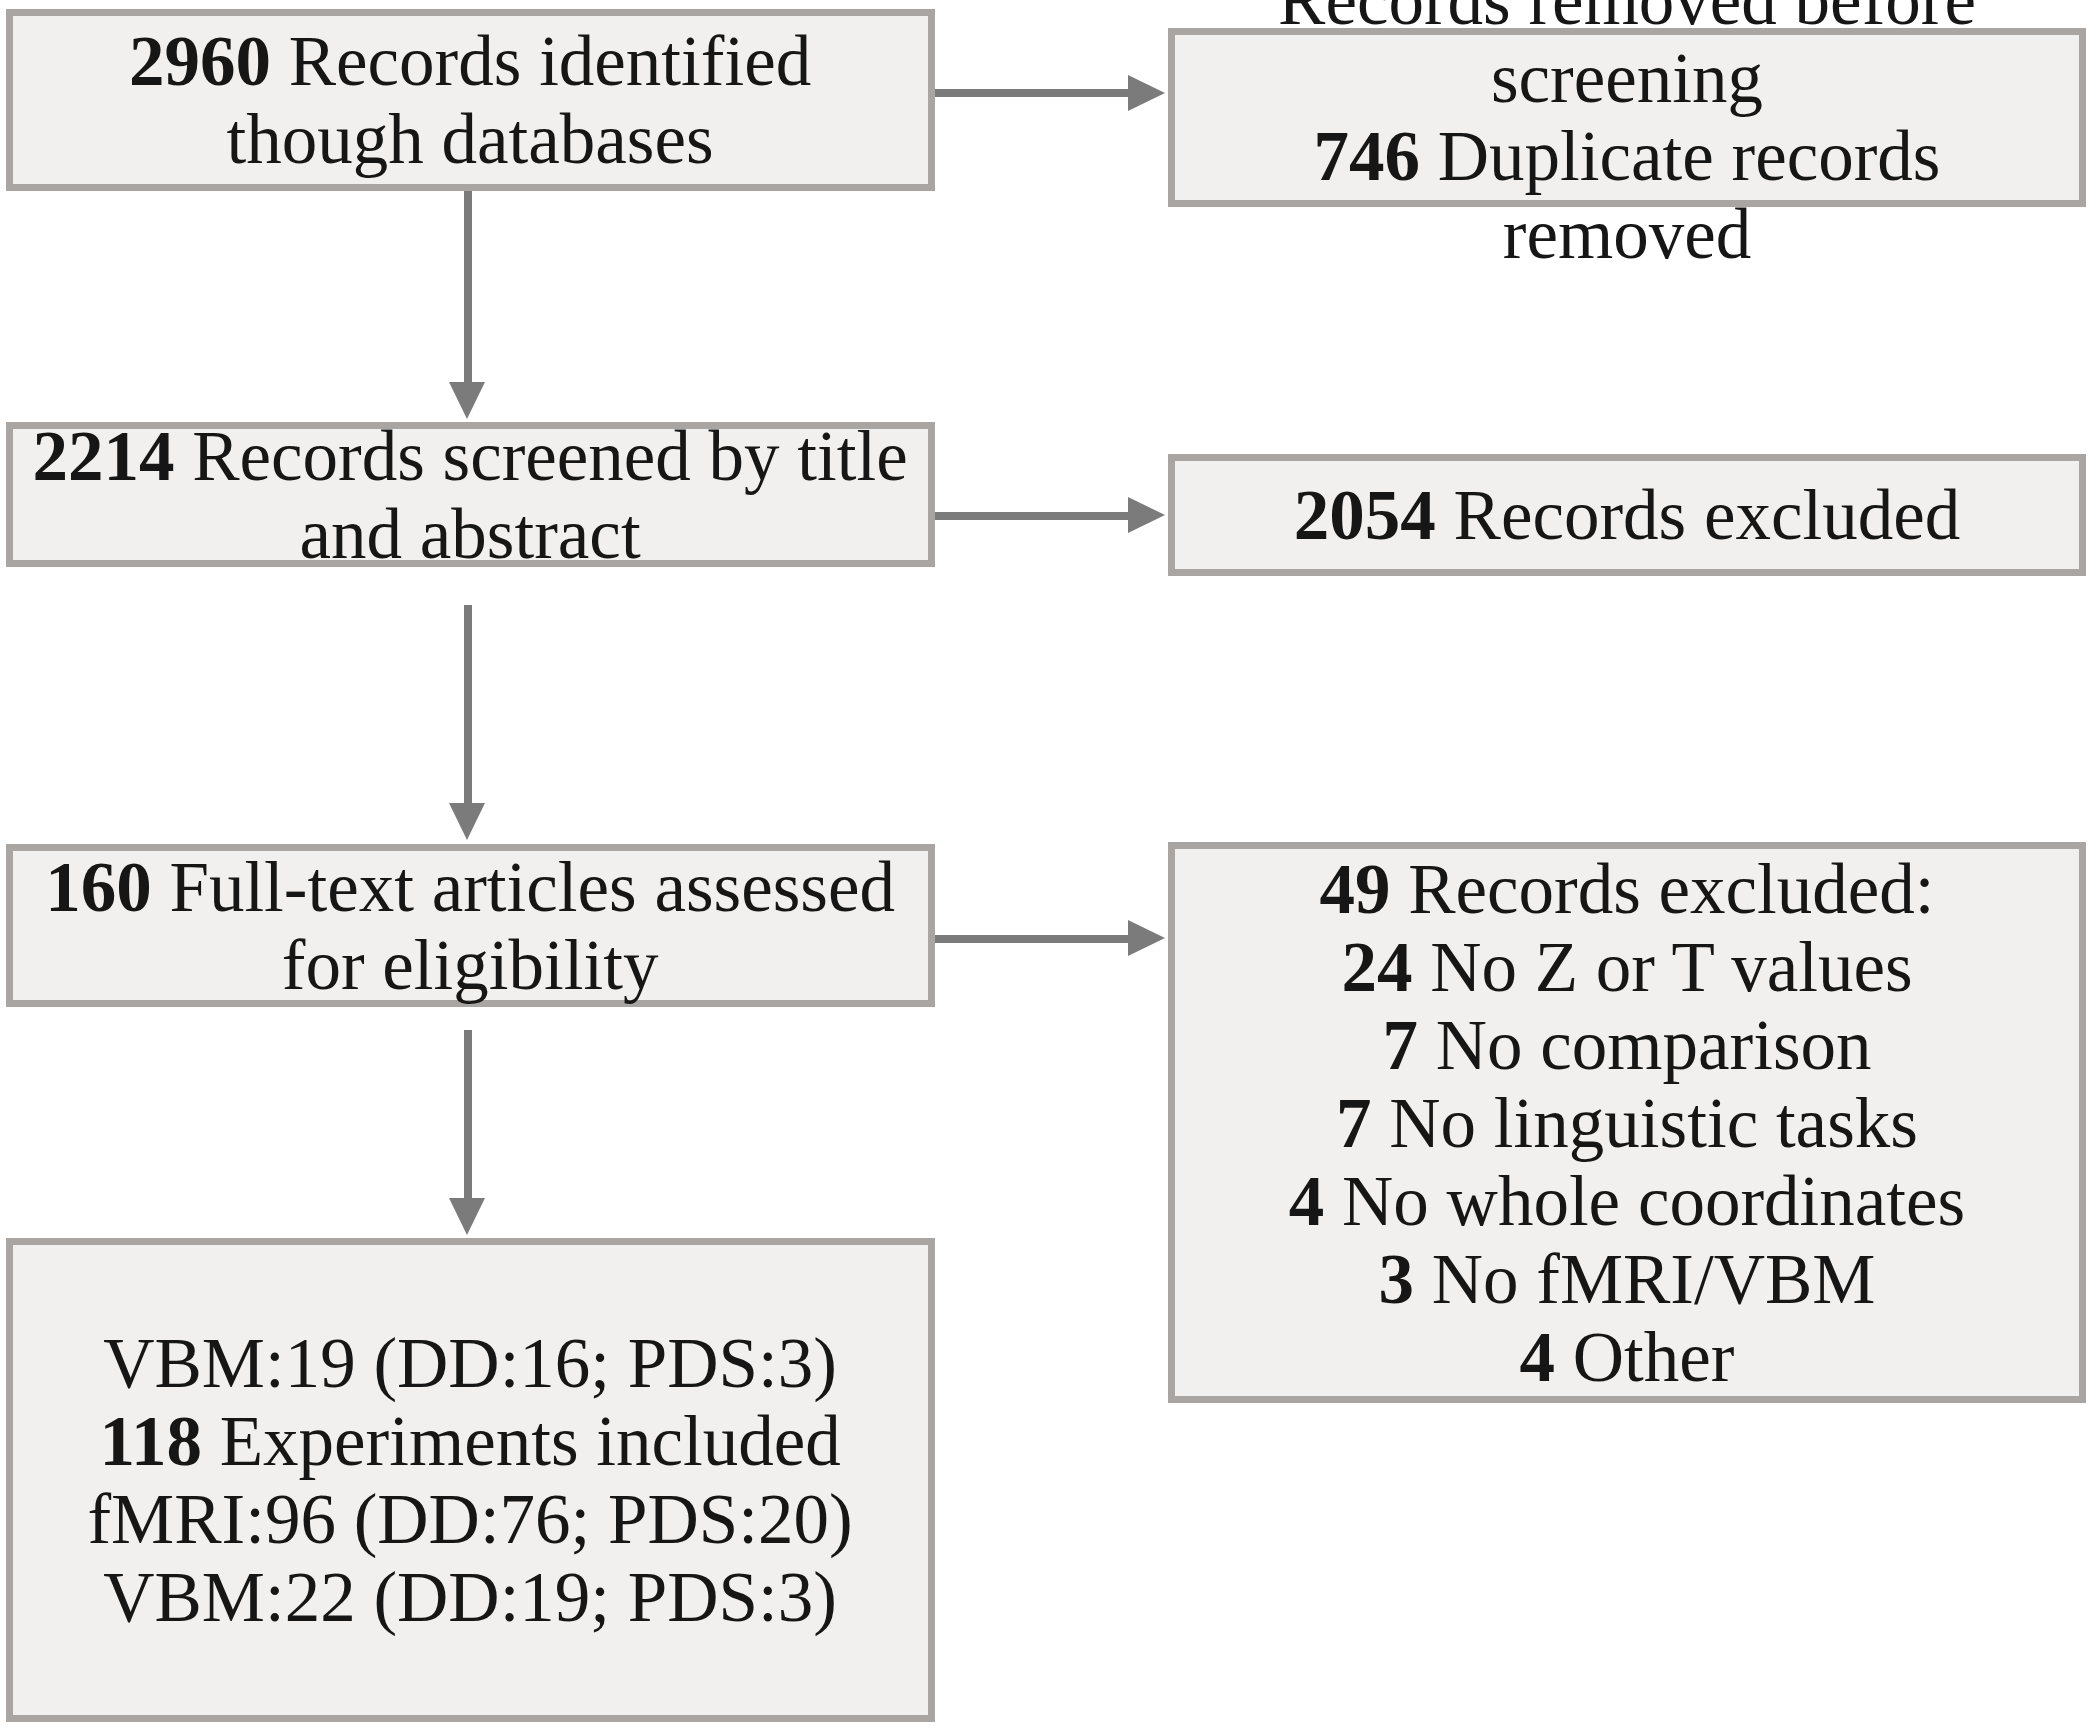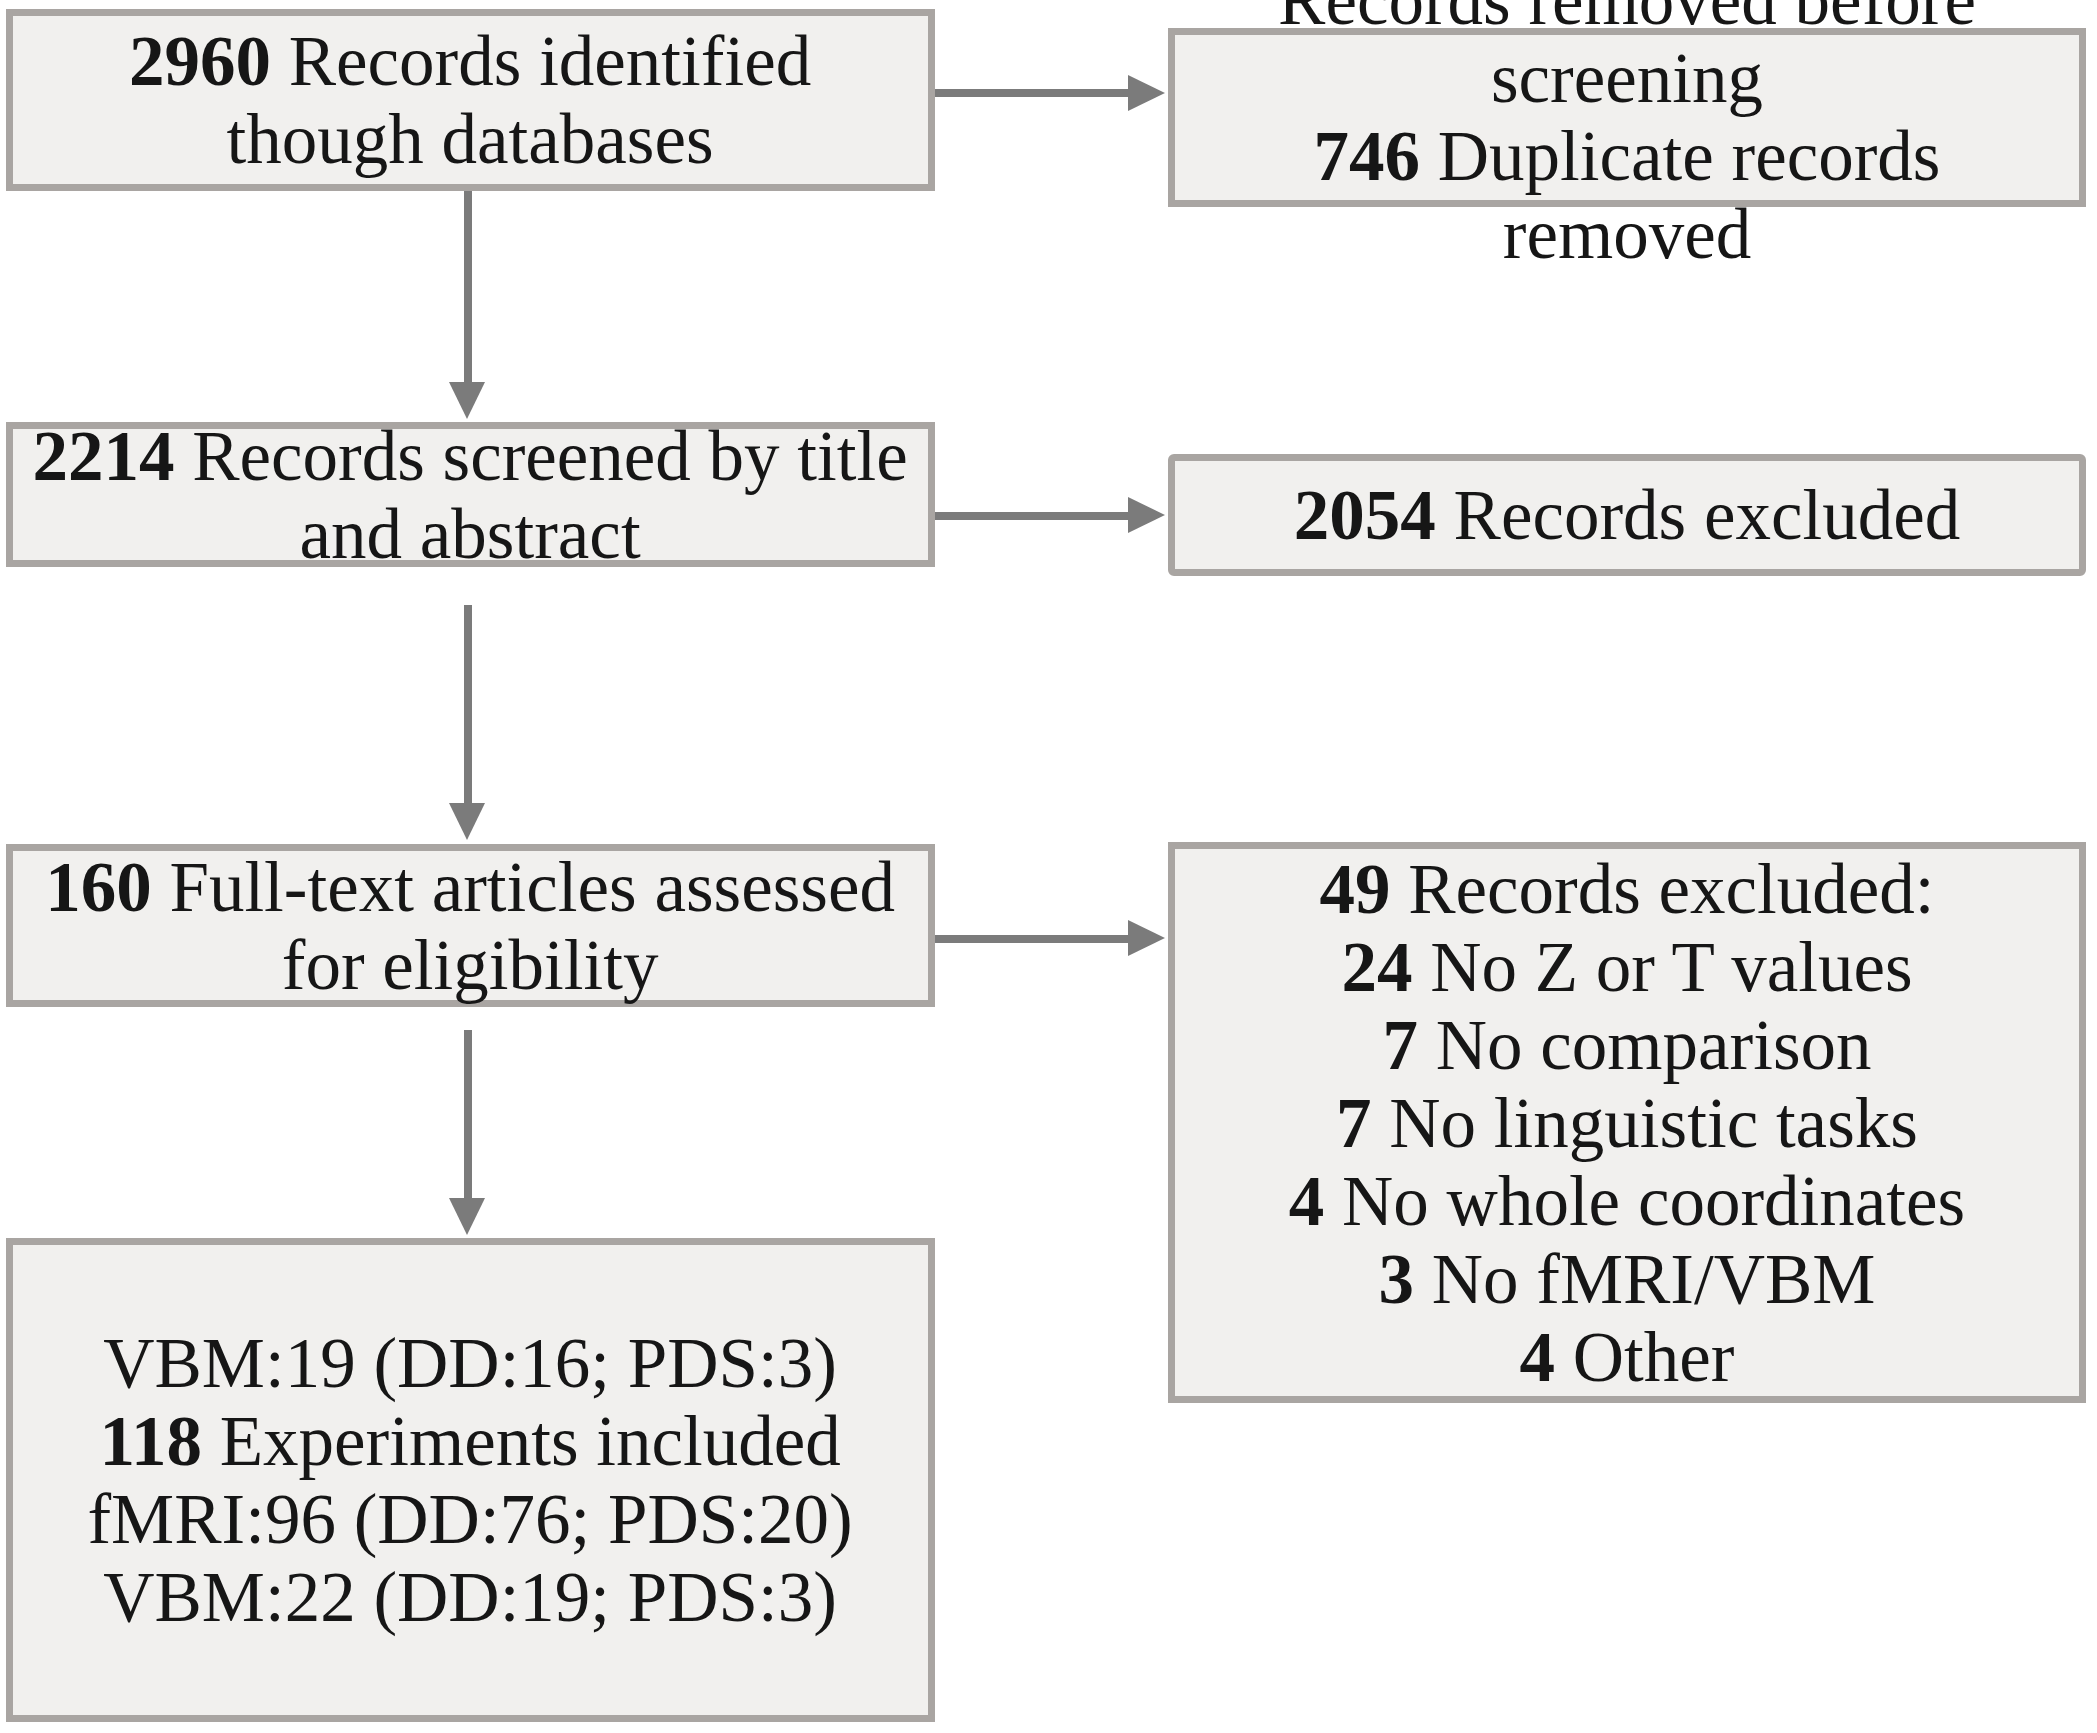--- a/index.html
+++ b/index.html
@@ -48,21 +48,21 @@
   }
   .head-down{
     border-left:18.6px solid transparent;
     border-right:18.6px solid transparent;
     border-top:37px solid var(--arrow);
   }
   
   .b-identified{left:5.6px;top:9.3px;width:929px;height:182px;}
   .b-removed{left:1168px;top:7.5px;width:918px;height:179px;margin-top:20px;}
   .b-screened{left:5.6px;top:422px;width:929px;height:145px;}
-  .b-excluded{left:1168px;top:454px;width:918px;height:122px;border-radius:6px;}
+  .b-excluded{left:1168px;top:454px;width:918px;height:122px;}
   .b-fulltext{left:5.6px;top:844px;width:929px;height:163px;justify-content:center;}
   .b-reasons{left:1168px;top:842px;width:918px;height:561px;}
   .b-final{left:5.6px;top:1238px;width:929px;height:484px;}
 </style>
 </head>
 <body>
 
 <div class="canvas">
 
   <div class="box b-identified">

